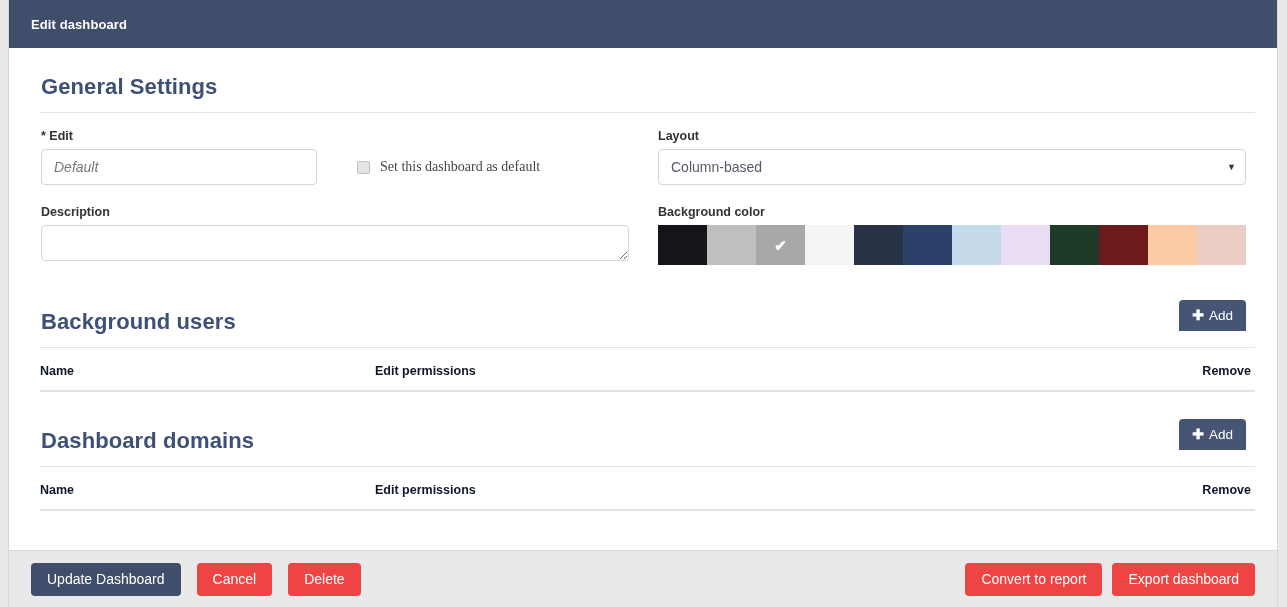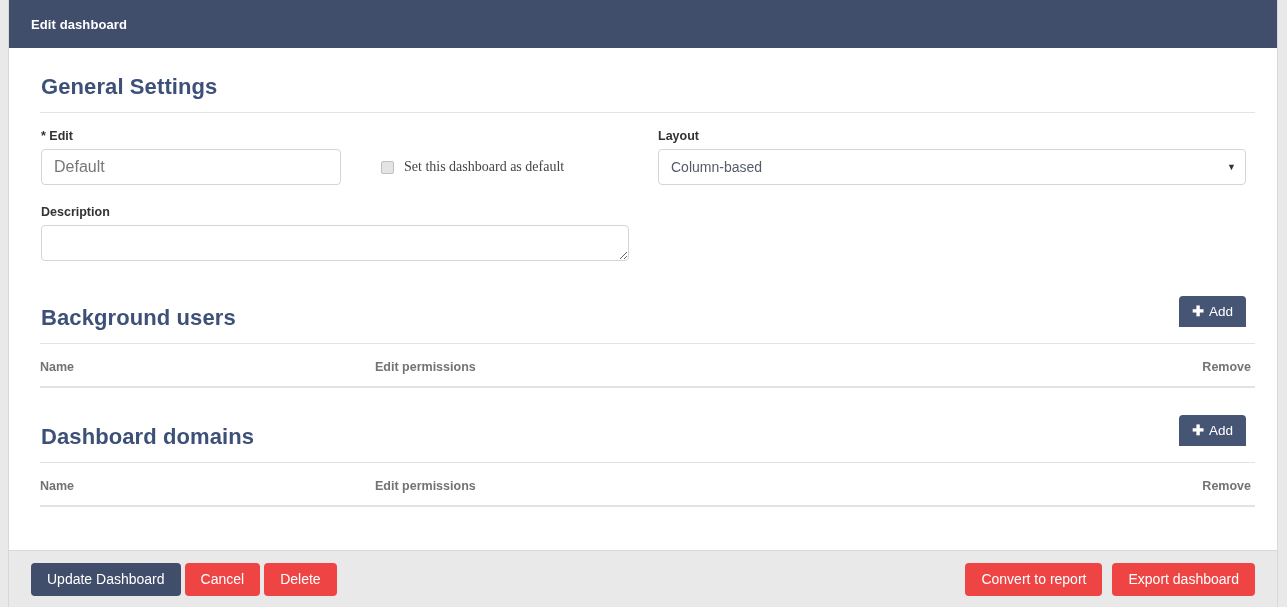--- a/index.html
+++ b/index.html
@@ -96,31 +96,32 @@
     display: block;
     margin-bottom: 6px;
   }
 
   .row-inline {
     display: flex;
     align-items: center;
   }
 
   .text-input {
-    width: 300px;
+    width: 276px;
     height: 36px;
     box-sizing: border-box;
     border: 1px solid #d5d5d5;
     border-radius: 4px;
     padding: 0 12px;
     font-family: "Liberation Sans", sans-serif;
-    font-size: 16px;
+    font-size: 14px;
     color: #777777;
     background: #ffffff;
     outline: none;
+    font-style: italic;
   }
   .text-input::placeholder { color: #9b9b9b; }
 
   .checkbox-wrap {
     display: flex;
     align-items: center;
     margin-left: 40px;
   }
   .cbox {
     width: 13px;
@@ -236,21 +237,21 @@
     width: 100%;
     border-collapse: collapse;
     table-layout: fixed;
     margin-left: 9px;
     width: calc(100% - 9px);
   }
   .tbl th {
     text-align: left;
     font-size: 12.5px;
     font-weight: bold;
-    color: #737373;
+    color: #0f172a;
     padding: 16px 0 12px 0;
     border-bottom: 2px solid #e3e3e3;
   }
   .tbl th.c-name { width: 335px; }
   .tbl th.c-perm { width: auto; }
   .tbl th.c-remove { text-align: right; width: 120px; padding-right: 4px; }
 
   .users-section { margin-top: 18px; }
   .domains-section { margin-top: 10px; }
 
@@ -258,21 +259,21 @@
   .modal-footer {
     flex: 0 0 57px;
     height: 57px;
     background: #e9e9e9;
     border-top: 1px solid #d8d8d8;
     display: flex;
     align-items: center;
     padding: 0 22px;
     box-sizing: border-box;
   }
-  .footer-left { display: flex; gap: 4px; }
+  .footer-left { display: flex; gap: 16px; }
   .footer-right { display: flex; gap: 10px; margin-left: auto; }
 
   .btn {
     border: 0;
     border-radius: 4px;
     height: 33px;
     padding: 0 16px;
     font-family: "Liberation Sans", sans-serif;
     font-size: 14px;
     color: #ffffff;
@@ -334,20 +335,39 @@
       <div class="col-right">
 
         <label class="field-label">Layout</label>
         <div class="select-wrap">
           <div class="select-box">
             <span>Column-based</span>
           </div>
           <span class="select-caret">▼</span>
         </div>
 
+        <div class="bg-block">
+          <label class="field-label">Background color</label>
+          <div class="swatch-row" id="swatch-row">
+              <div class="swatch" style="background: rgb(20, 20, 25);"></div>
+              <div class="swatch" style="background: rgb(191, 191, 191);"></div>
+              <div class="swatch" style="background: rgb(168, 168, 168);">
+                <span class="tick">✔</span>
+              </div>
+              <div class="swatch" style="background: rgb(245, 245, 245);"></div>
+              <div class="swatch" style="background: rgb(42, 50, 69);"></div>
+              <div class="swatch" style="background: rgb(44, 65, 105);"></div>
+              <div class="swatch" style="background: rgb(198, 219, 233);"></div>
+              <div class="swatch" style="background: rgb(232, 221, 242);"></div>
+              <div class="swatch" style="background: rgb(29, 59, 39);"></div>
+              <div class="swatch" style="background: rgb(109, 26, 26);"></div>
+              <div class="swatch" style="background: rgb(251, 203, 165);"></div>
+              <div class="swatch" style="background: rgb(235, 205, 198);"></div>
+            </div>
+        </div>
 
       </div>
     </div>
 
     <div class="list-section users-section">
       <h2 class="section-title">Background users</h2>
       <button class="add-btn">
         <span class="plus-glyph">✚</span>
         <span>Add</span>
       </button>

